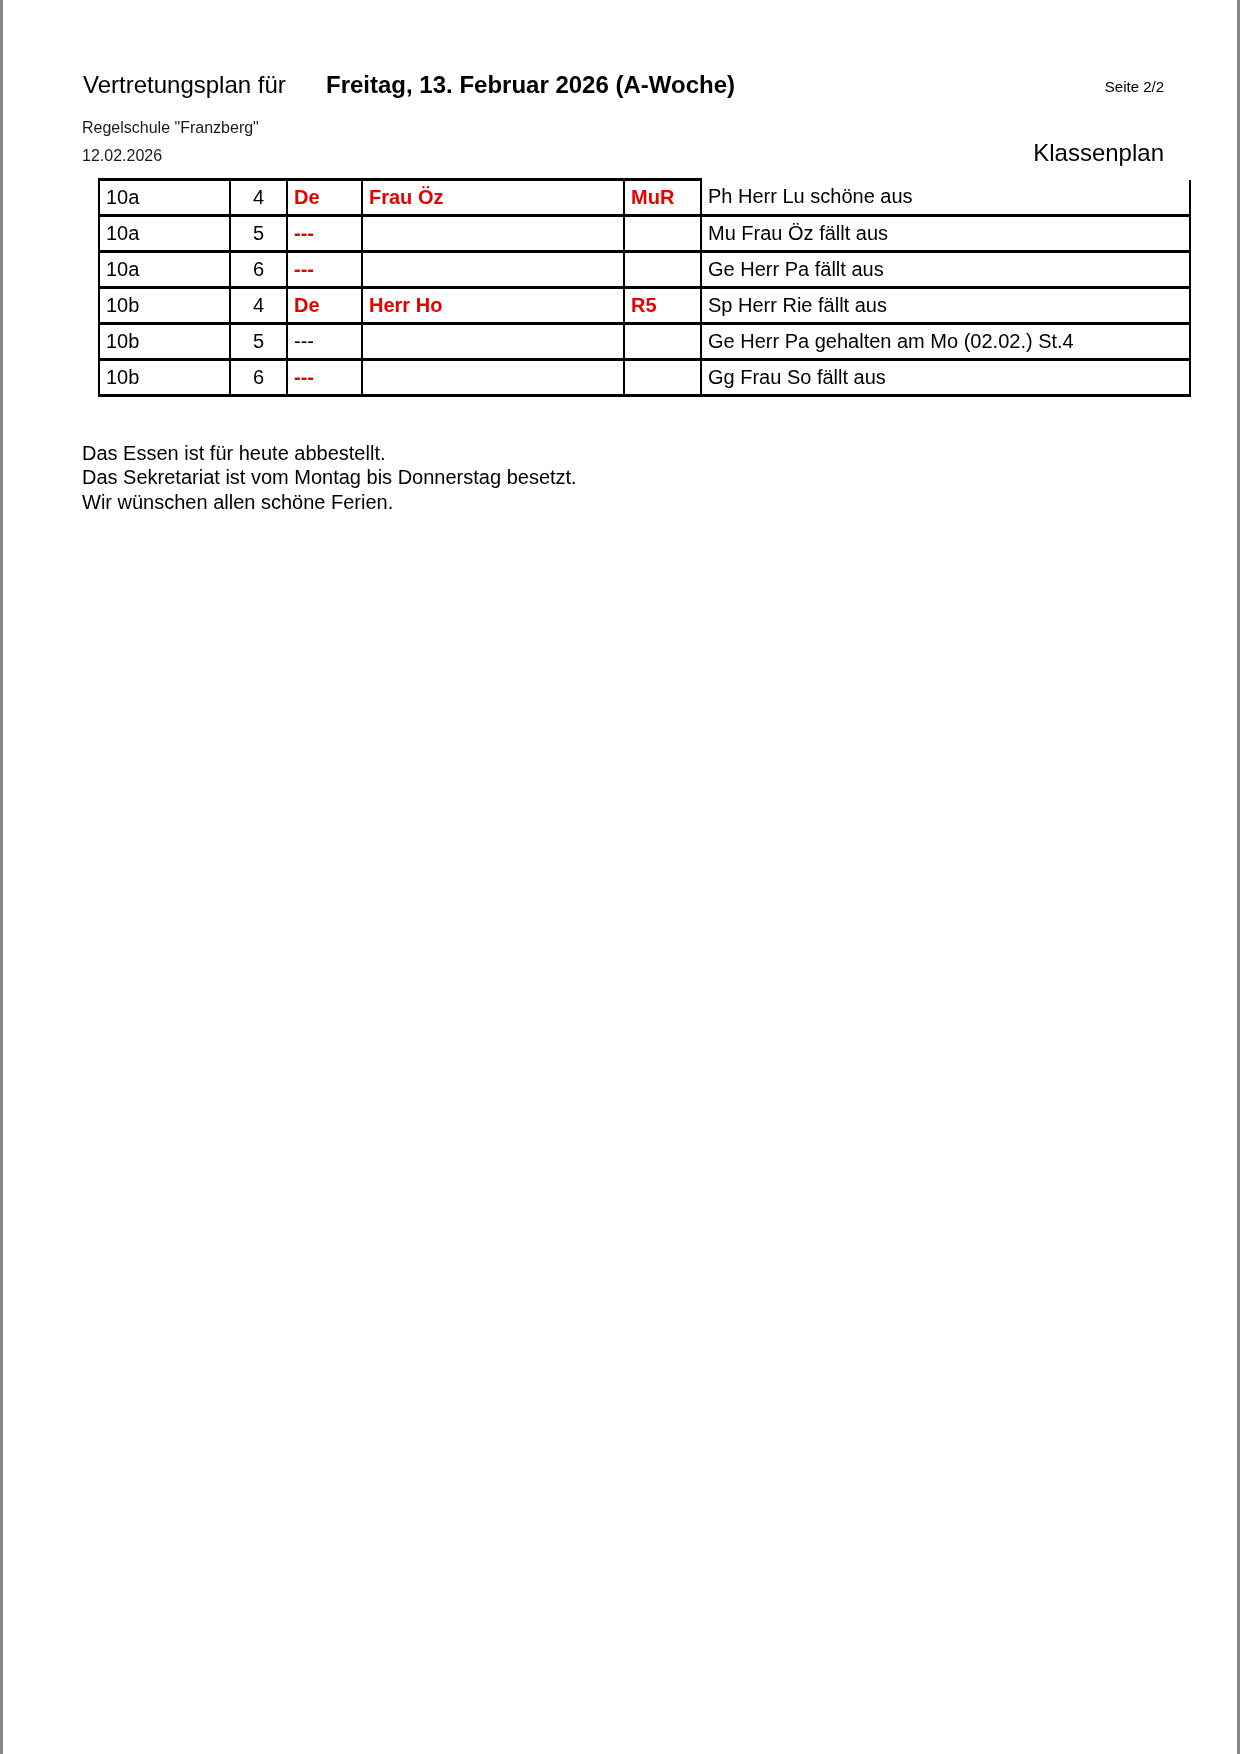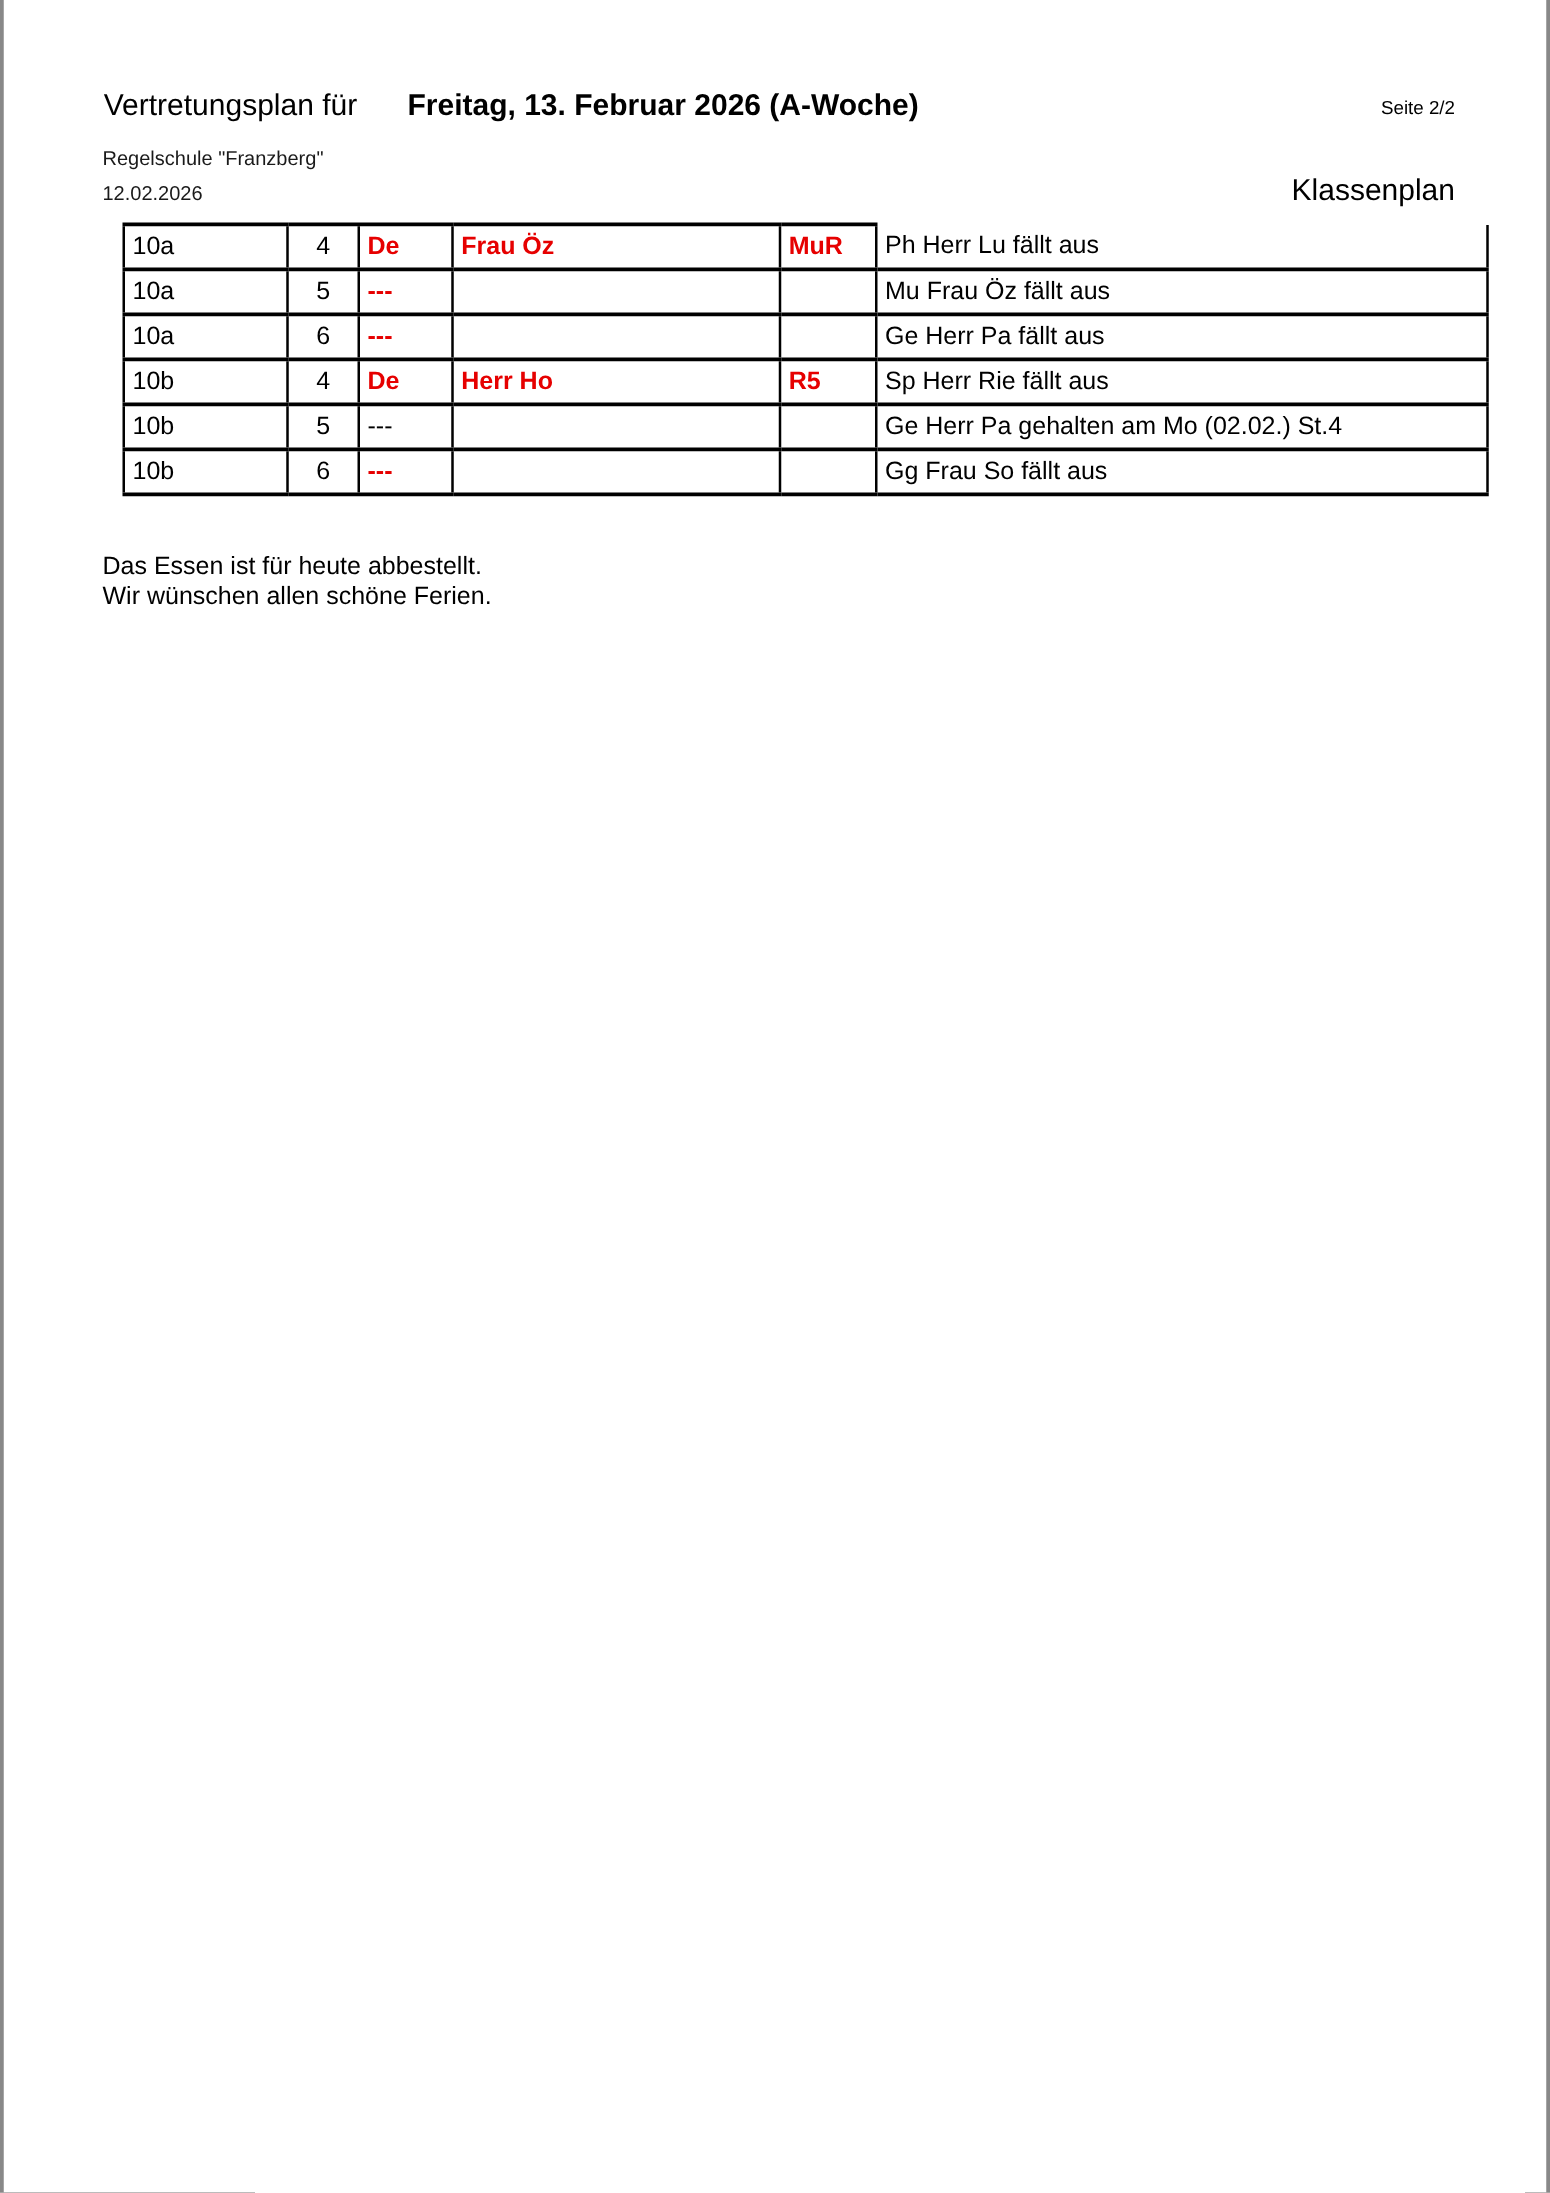--- a/index.html
+++ b/index.html
@@ -68,21 +68,21 @@
         <col style="width:77px">
         <col style="width:489px">
     </colgroup>
     <tbody>
       <tr>
         <td>10a</td>
         <td class="period">4</td>
         <td class="red">De</td>
         <td class="red">Frau Öz</td>
         <td class="red">MuR</td>
-        <td class="no-top">Ph Herr Lu fällt aus</td>
+        <td class="no-top">Ph Herr Lu schöne aus</td>
       </tr>
       <tr>
         <td>10a</td>
         <td class="period">5</td>
         <td class="red">---</td>
         <td></td>
         <td></td>
         <td>Mu Frau Öz fällt aus</td>
       </tr>
       <tr>
@@ -115,16 +115,17 @@
         <td class="red">---</td>
         <td></td>
         <td></td>
         <td>Gg Frau So fällt aus</td>
       </tr>
     </tbody>
   </table>
 
   <div class="abs add-lines">
     <div>Das Essen ist für heute abbestellt.</div>
+    <div>Das Sekretariat ist vom Montag bis Donnerstag besetzt.</div>
     <div>Wir wünschen allen schöne Ferien.</div>
   </div>
 
 </div>
 
 </body></html>

